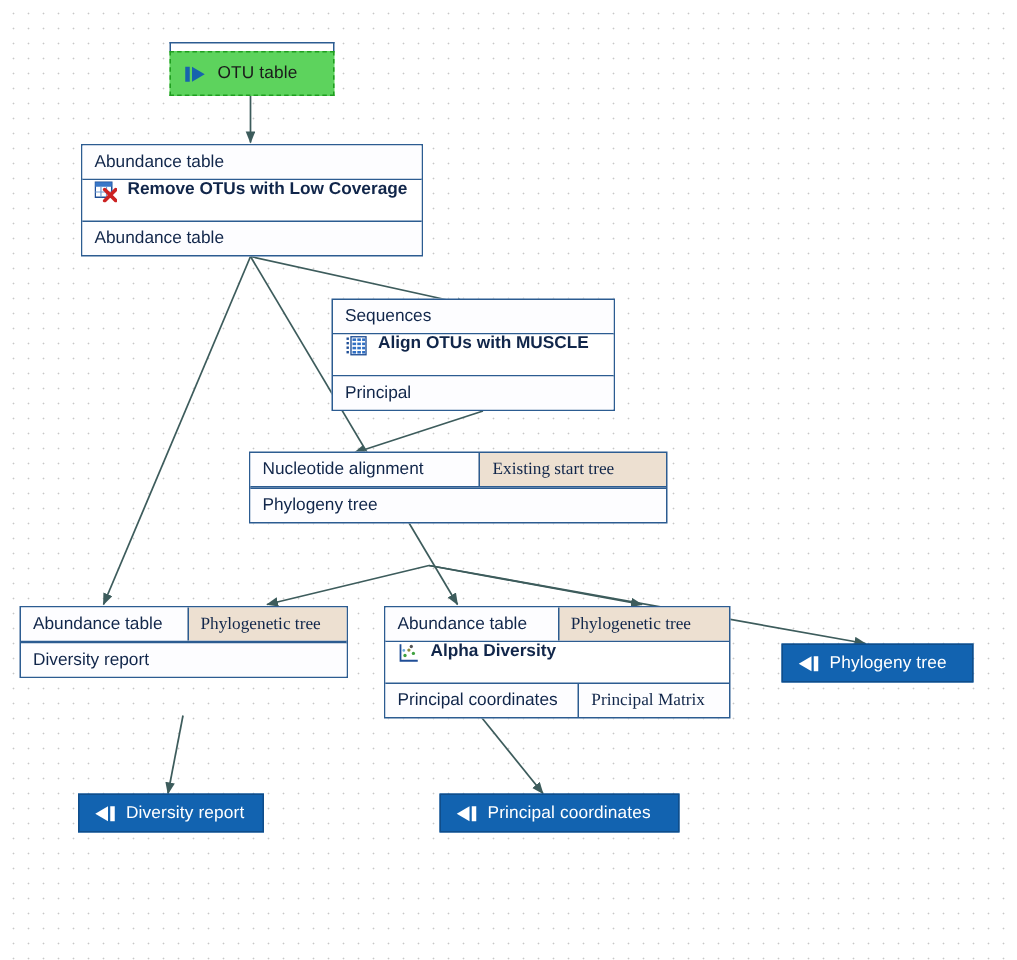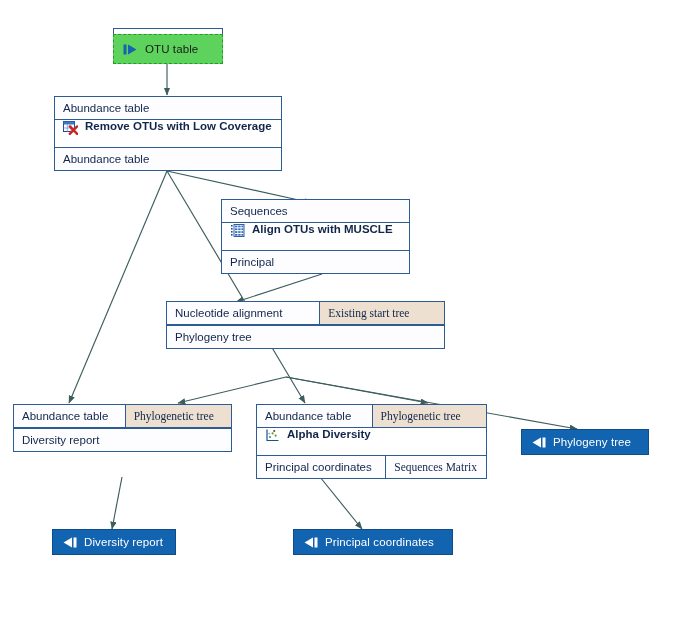--- a/index.html
+++ b/index.html
@@ -239,21 +239,21 @@
         <circle cx="5" cy="9" r="1.1" fill="#3fa23f"></circle>
         <circle cx="7.6" cy="5.4" r="1.1" fill="#8a8a3a"></circle>
         <circle cx="10.6" cy="7.6" r="1.1" fill="#3fa23f"></circle>
         <circle cx="9.2" cy="3" r="1.1" fill="#555555"></circle>
         <circle cx="4.2" cy="5.6" r="0.9" fill="#6aa9dd"></circle>
       </svg>
       <span class="tool-name">Alpha Diversity</span>
     </div>
     <div class="port-row bottom">
       <div class="port" style="width:56%;">Principal coordinates</div>
-      <div class="port" style="width:44%;">Sequences Matrix</div>
+      <div class="port" style="width:44%;">Principal Matrix</div>
     </div>
   </div>
 
   <div class="io-node output" style="left:521px; top:429px; width:128px;">
     <svg class="arrow-ico" viewBox="0 0 15 13">
       <path d="M10,1.5 L1.5,6.5 L10,11.5 z" fill="#ffffff"></path>
       <rect x="11.5" y="1.5" width="3" height="10" fill="#ffffff"></rect>
     </svg>
     <span class="io-label">Phylogeny tree</span>
   </div>

